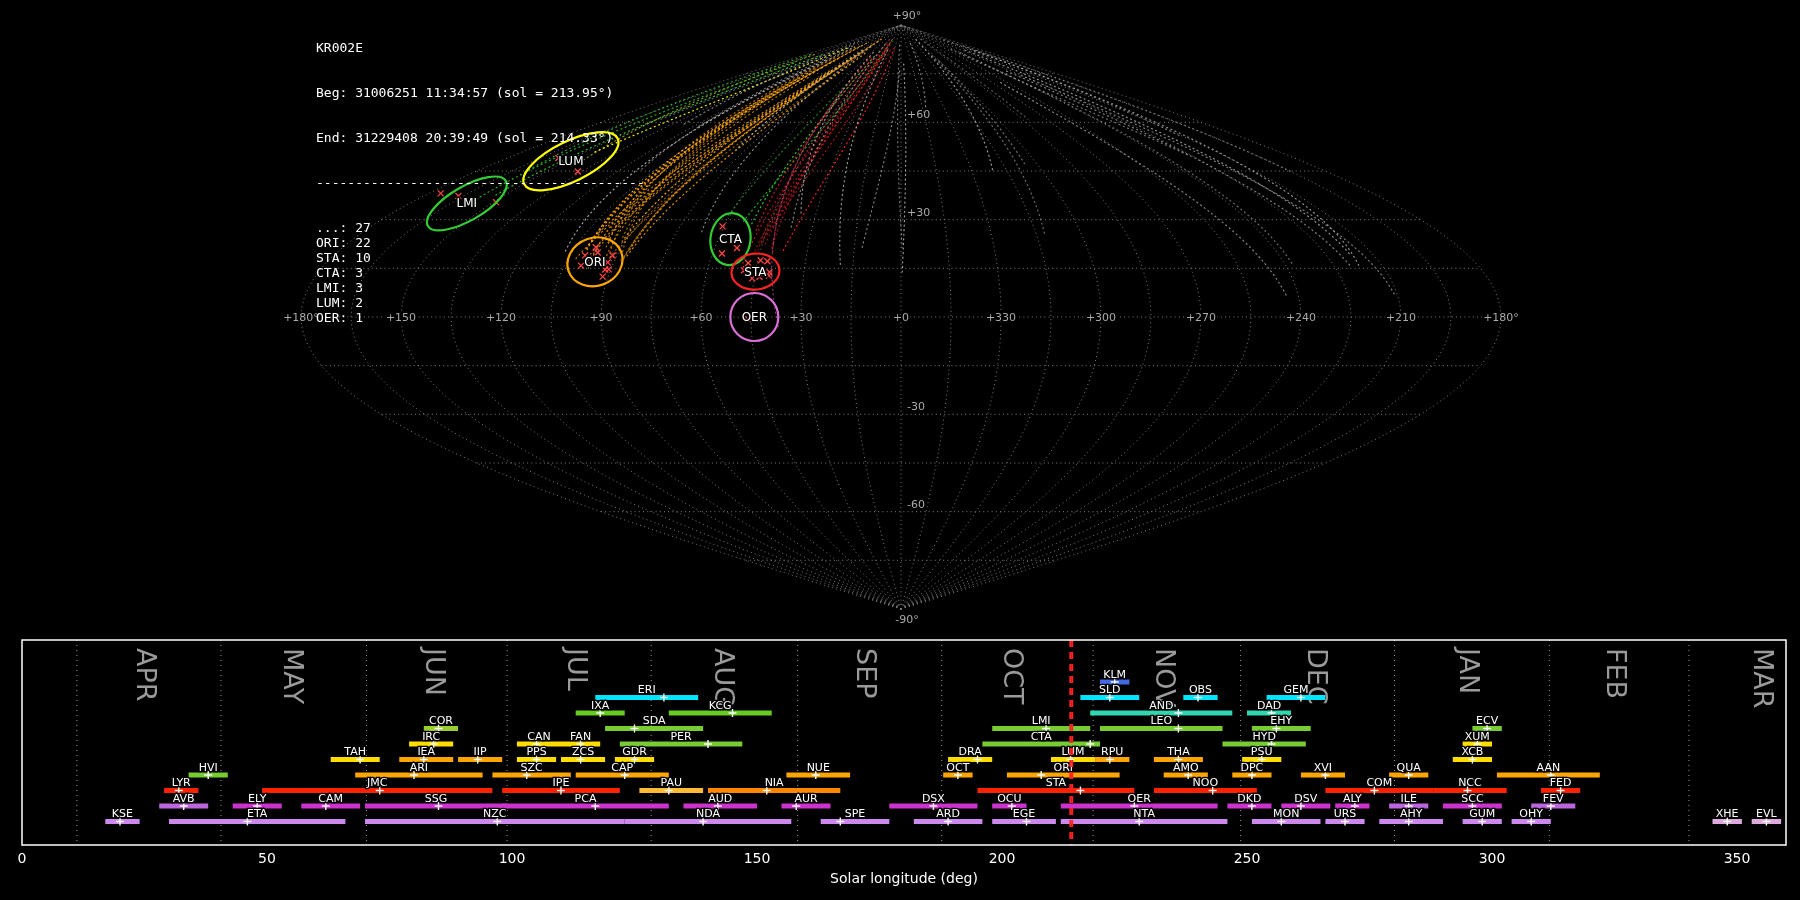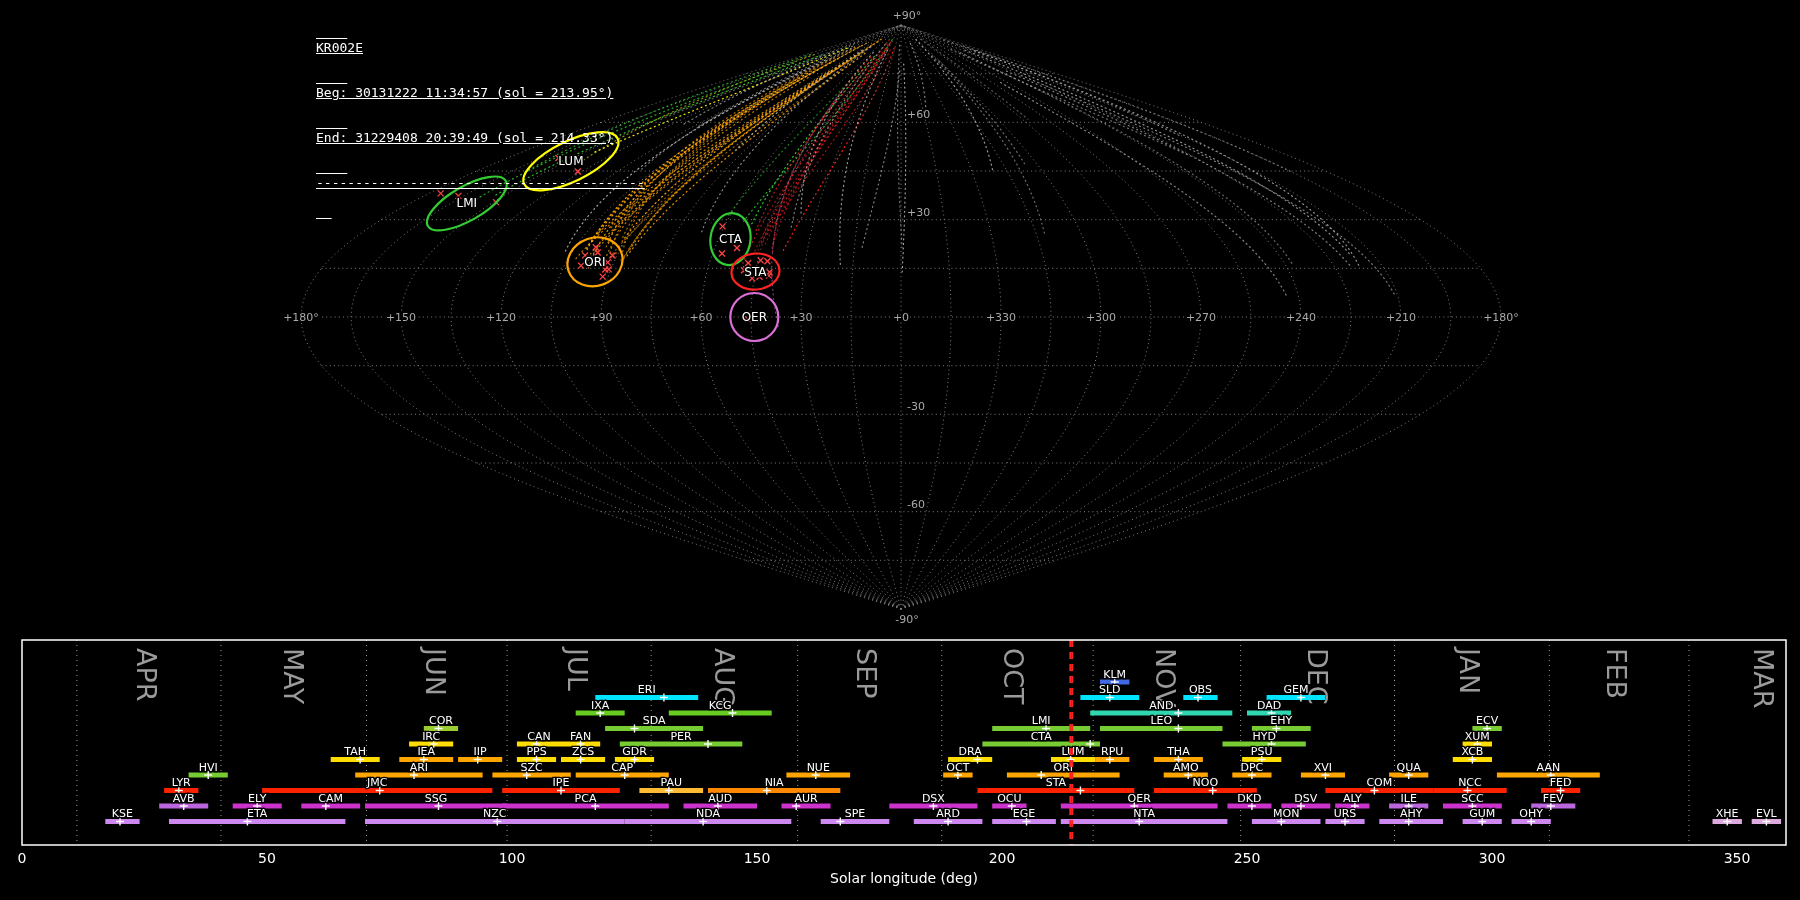--- a/index.html
+++ b/index.html
@@ -1,20 +1,20 @@
 <!DOCTYPE html>
 <html><head>
 <meta charset="utf-8">
 <style>
   html,body{margin:0;padding:0;background:#000;}
   #stage{position:relative;width:1800px;height:900px;background:#000;overflow:hidden;
          font-family:"DejaVu Sans",sans-serif;}
   #chart{position:absolute;left:0;top:0;}
   #info{position:absolute;left:316px;top:10px;color:#fff;
-        font-family:"DejaVu Sans Mono",monospace;font-size:13px;line-height:15px;white-space:pre;text-decoration:underline;}
+        font-family:"DejaVu Sans Mono",monospace;font-size:13px;line-height:15px;white-space:pre;}
   #info div{white-space:pre;}
   svg text{font-family:"DejaVu Sans",sans-serif;}
 </style>
 </head>
 <body>
 
 <div id="stage">
   <svg id="chart" width="1800" height="900" viewBox="0 0 1800 900">
       <g>
         <g stroke="#7d7d7d" stroke-width="1" stroke-dasharray="1 3.2" fill="none">
@@ -605,17 +605,18 @@
           <text x="1002" y="863" text-anchor="middle">200</text>
           <text x="1247" y="863" text-anchor="middle">250</text>
           <text x="1492" y="863" text-anchor="middle">300</text>
           <text x="1737" y="863" text-anchor="middle">350</text>
           <text x="904" y="883" text-anchor="middle">Solar longitude (deg)</text>
         </g>
       </g>
     </svg>
   <div id="info">
     <div>KR002E</div>
-    <div>Beg: 30131222 11:34:57 (sol = 213.95°)</div>
+    <div>Beg: 31006251 11:34:57 (sol = 213.95°)</div>
     <div>End: 31229408 20:39:49 (sol = 214.33°)</div>
     <div>------------------------------------------</div>
+    <div id="counts"><div>...: 27</div><div>ORI: 22</div><div>STA: 10</div><div>CTA: 3</div><div>LMI: 3</div><div>LUM: 2</div><div>OER: 1</div></div>
   </div>
 </div>
 
 </body></html>

